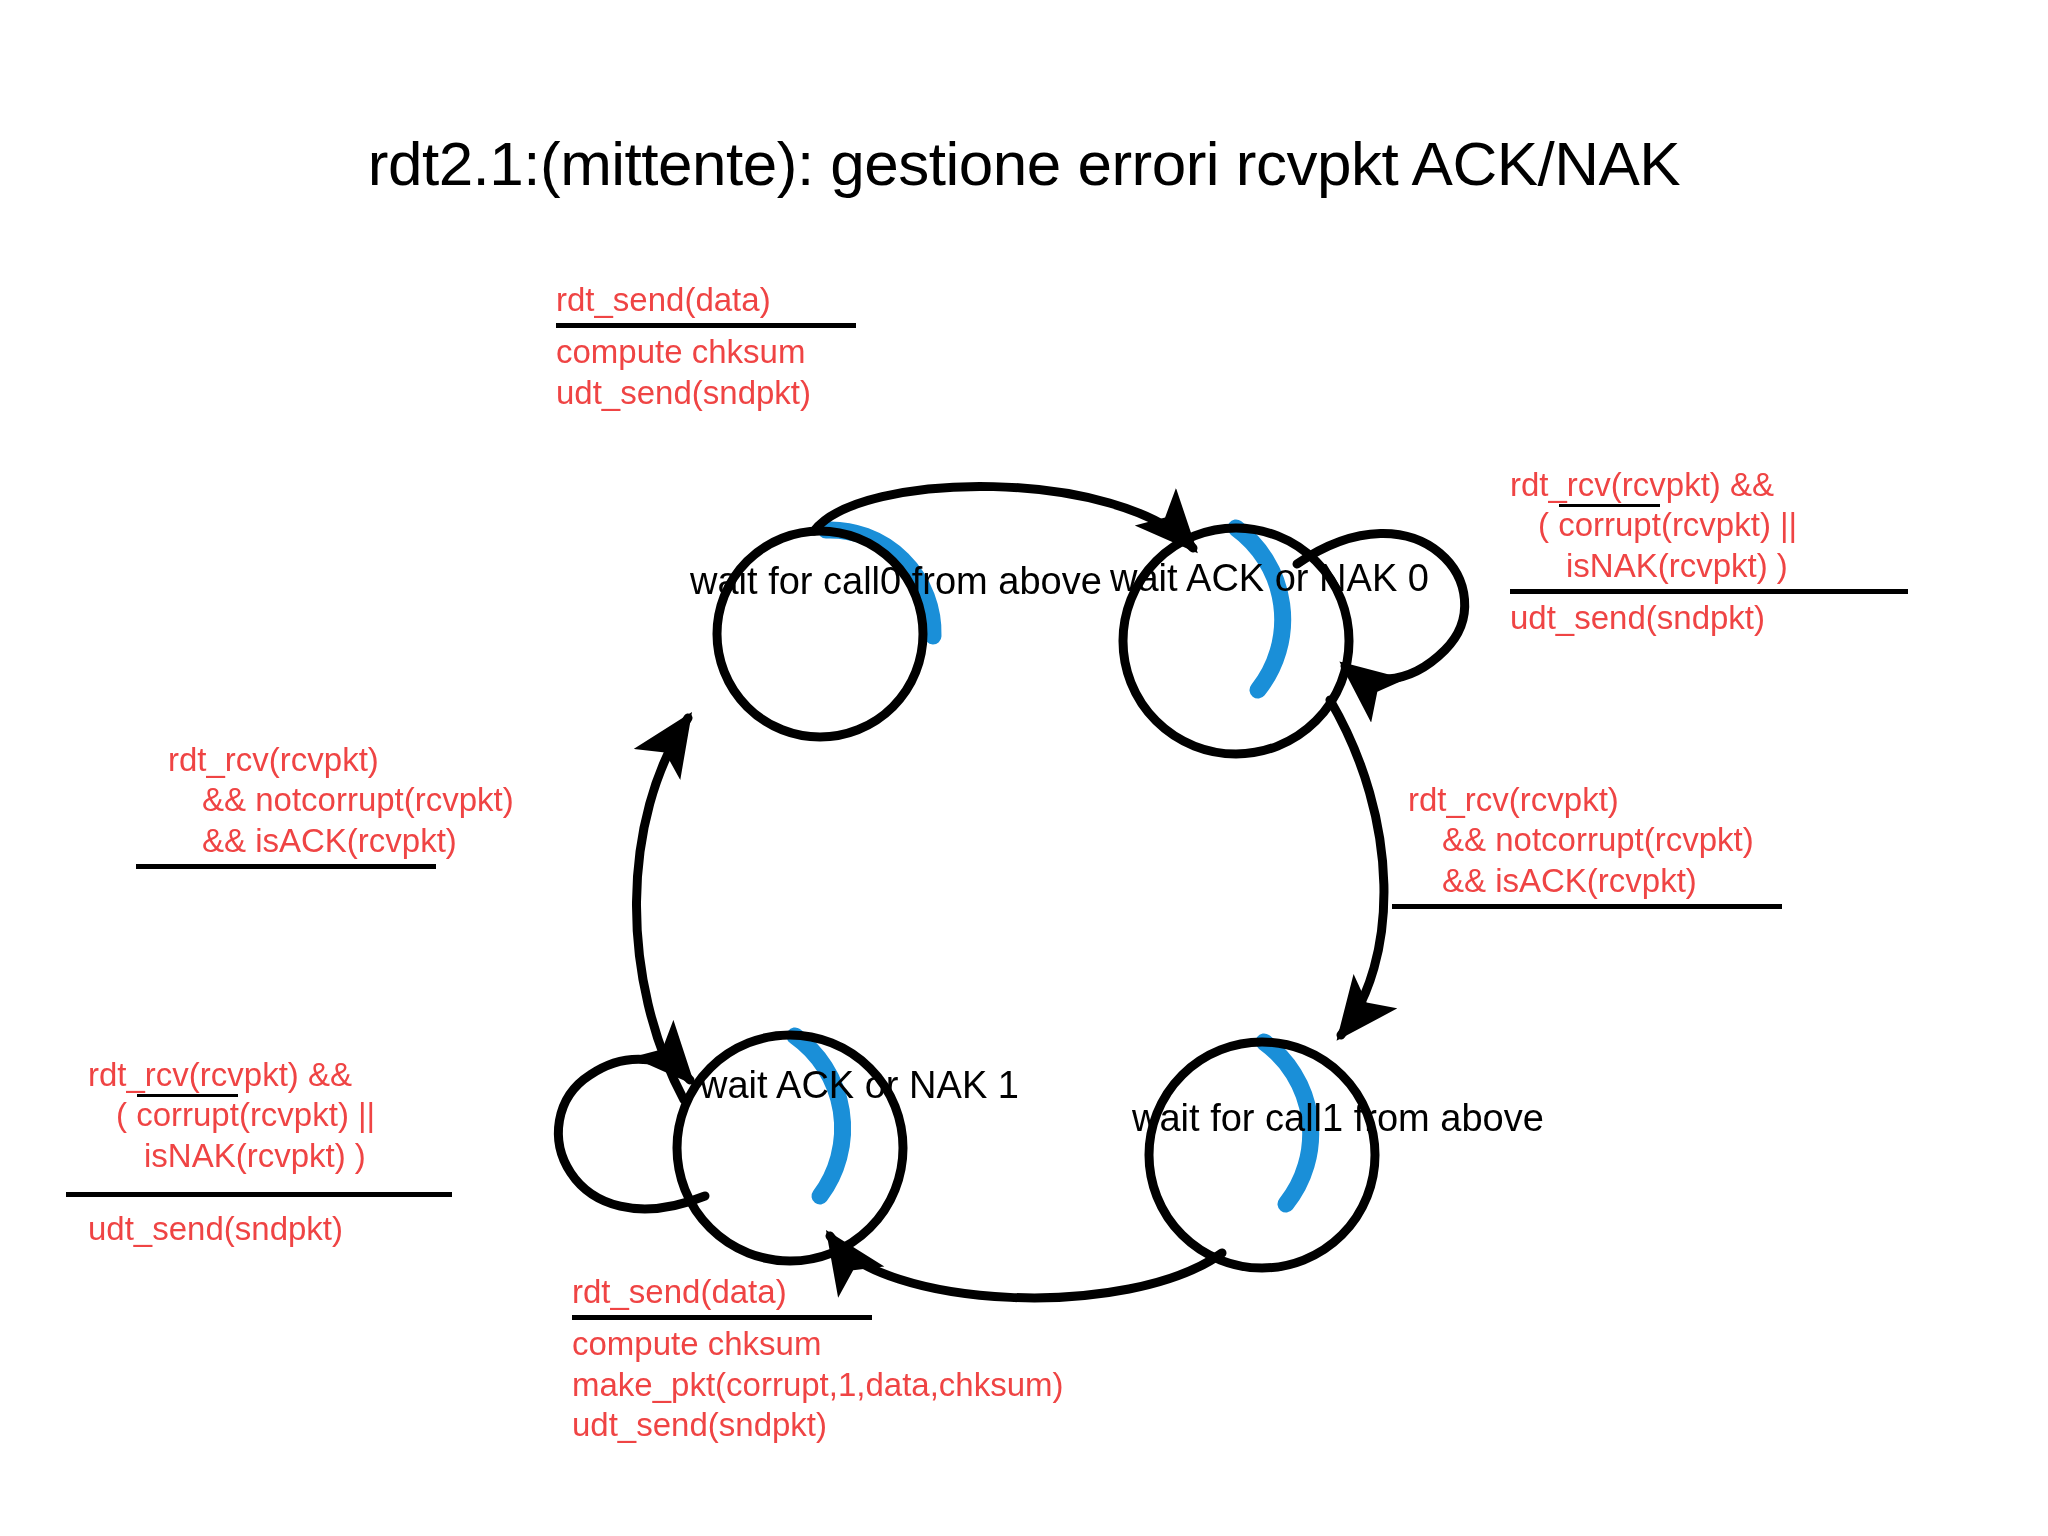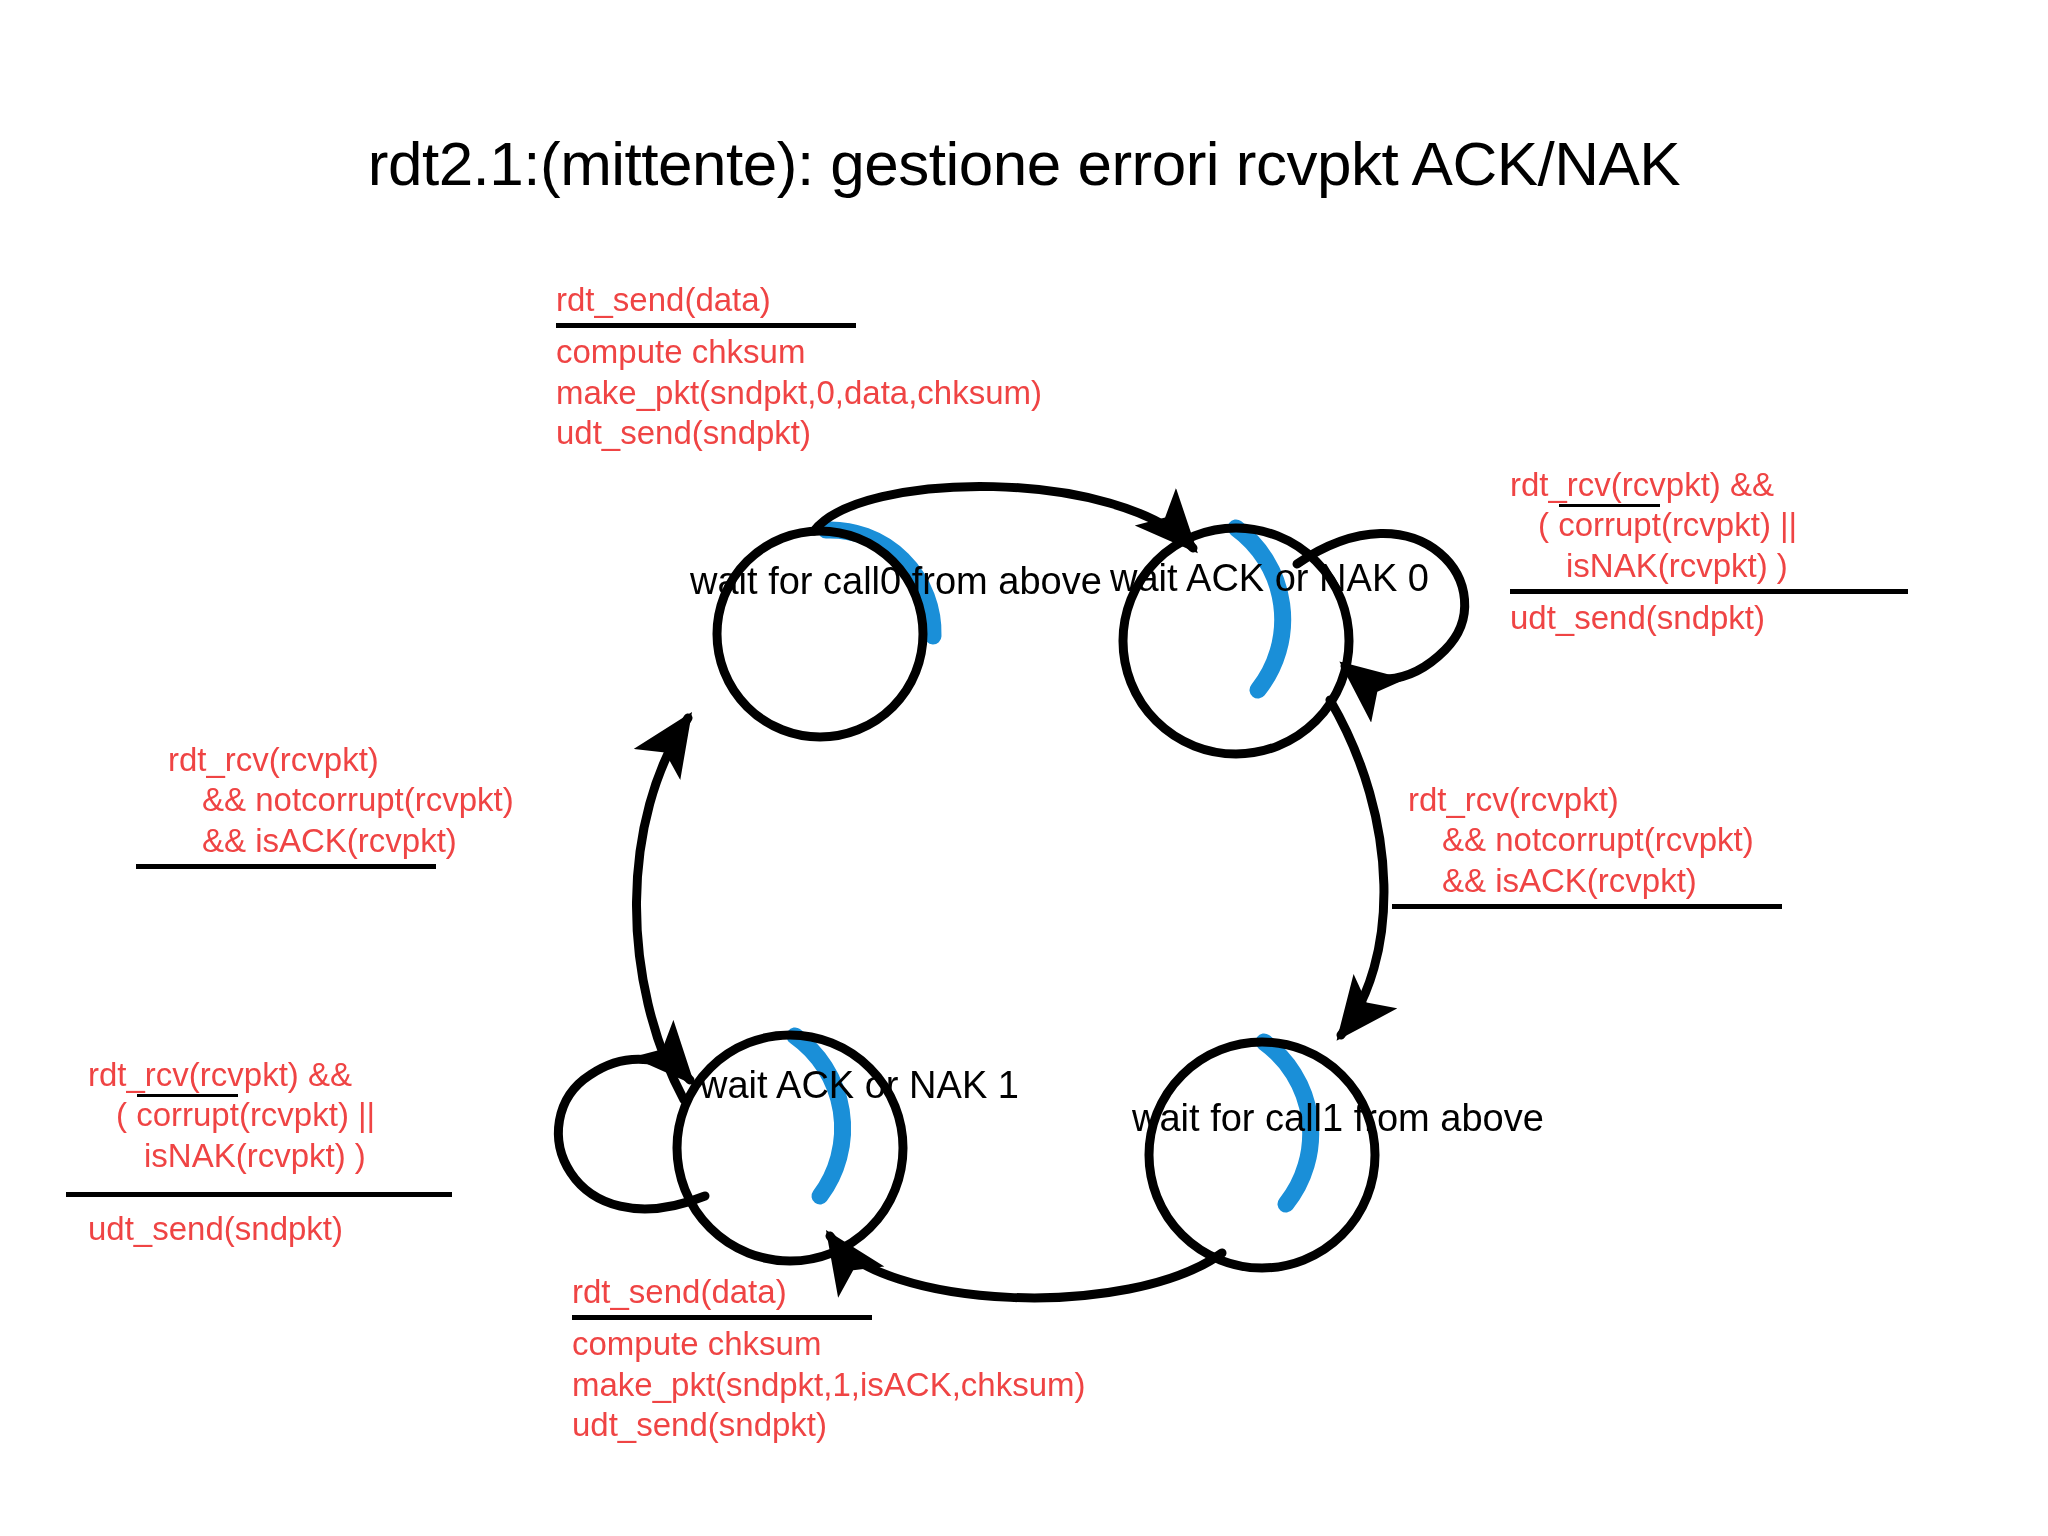--- a/index.html
+++ b/index.html
@@ -162,21 +162,20 @@
   <div class="state-label" style="left:1132px; top:1097px; width:262px;">
     <span class="line">wait for</span>
     <span class="line">call1 from</span>
     <span class="line">above</span>
   </div>
 
   <div class="tlabel ta-left" style="left:556px; top:280px; width:400px;">
     <span class="cond">rdt_send(data)</span>
     <div class="rule" style="width:300px;"></div>
     <span class="act">compute chksum</span>
-    <span class="act">make_pkt(sndpkt,0,data,chksum)</span>
     <span class="act">udt_send(sndpkt)</span>
   </div>
 
   <div class="tlabel ta-left" style="left:1510px; top:465px; width:440px;">
     <span class="cond">rdt_rcv(rcvpkt) &amp;&amp;</span>
     <span class="cond ind1"><span>( </span><span class="ovl">corrupt</span><span>(rcvpkt)  ||</span></span>
     <span class="cond ind2">isNAK(rcvpkt)  )</span>
     <div class="rule" style="width:398px;"></div>
     <span class="act">udt_send(sndpkt)</span>
   </div>
@@ -200,17 +199,17 @@
     <span class="cond ind1"><span>( </span><span class="ovl">corrupt</span><span>(rcvpkt)  ||</span></span>
     <span class="cond ind2">isNAK(rcvpkt)  )</span>
     <div class="rule" style="width:386px; margin-left:-22px; margin-top:16px;"></div>
     <span class="act" style="margin-top:12px; display:block;">udt_send(sndpkt)</span>
   </div>
 
   <div class="tlabel ta-left" style="left:572px; top:1272px; width:470px;">
     <span class="cond">rdt_send(data)</span>
     <div class="rule" style="width:300px;"></div>
     <span class="act">compute chksum</span>
-    <span class="act">make_pkt(sndpkt,1,isACK,chksum)</span>
+    <span class="act">make_pkt(corrupt,1,data,chksum)</span>
     <span class="act">udt_send(sndpkt)</span>
   </div>
 
 </div>
 
 </body></html>

